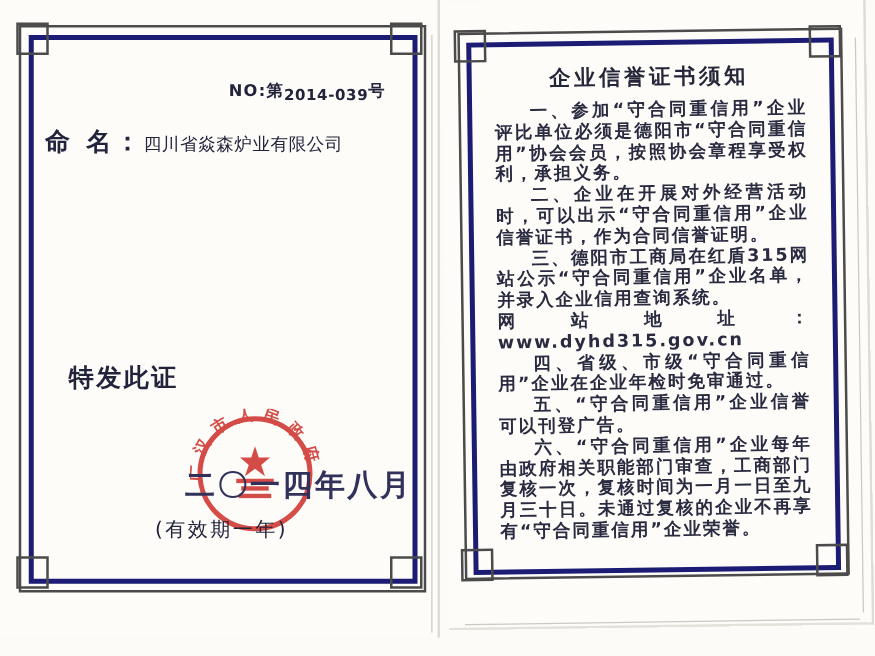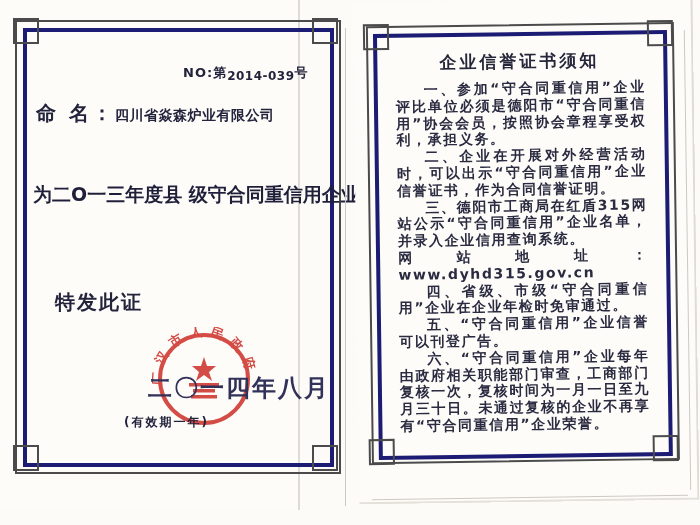--- a/index.html
+++ b/index.html
@@ -4,40 +4,40 @@
 <style>
   html,body{margin:0;padding:0;background:#e8e6e1;}
   .screen{
     position:relative;width:700px;height:525px;overflow:hidden;
     background:#fcfbf7;
     font-family:"DejaVu Sans","Liberation Sans",sans-serif;
     color:#26263f;
   }
   .page{position:absolute;background:#fdfcf9;}
   
-  .left-page{left:0;top:10;width:300px;height:510px;
+  .left-page{left:0;top:10;width:352px;height:510px;
     box-shadow:inset -2px 0 0 #dedbd4;}
   
   .right-page{left:356px;top:16;width:340px;height:502px;transform:rotate(-0.8deg);
     box-shadow:inset -2px 0 0 #dfdcd6, inset 0 -2px 0 #e4e1da;}
   .frame-thin{position:absolute;border:2px solid #4b4b4b;}
   .frame-blue{position:absolute;border:4px solid #1c1c74;}
   .corner-sq{position:absolute;width:22px;height:22px;border:2px solid #4b4b4b;background:transparent;}
   .abs{position:absolute;white-space:nowrap;}
   
   .cert-no{left:183px;top:64px;font-size:13px;font-weight:bold;color:#23233c;letter-spacing:1px;}
   .cert-no .num{font-size:12px;position:relative;top:3px;letter-spacing:0.5px;}
   .name-line{left:36px;top:100px;}
   .name-label{font-size:20px;font-weight:bold;letter-spacing:3px;color:#23233c;}
-  .company{font-size:14px;font-weight:bold;letter-spacing:0.5px;color:#23233c;margin-top:15px;}
+  .company{font-size:14px;font-weight:normal;letter-spacing:0.5px;color:#23233c;margin-top:15px;}
   .award-line{left:33px;top:182px;font-size:19px;font-weight:bold;color:#1f1f3a;letter-spacing:0px;}
   .issue-line{left:55px;top:289px;font-size:20px;font-weight:bold;letter-spacing:2px;color:#23233c;}
   .seal{left:152px;top:327px;width:104px;height:104px;}
   .date-line{left:148px;top:372px;font-size:24px;font-weight:bold;letter-spacing:2px;color:#31315a;z-index:3;}
-  .validity-line{left:124px;top:414px;font-size:12px;font-weight:bold;letter-spacing:2px;color:#23233c;}
+  .validity-line{left:124px;top:414px;font-size:16px;font-weight:normal;letter-spacing:2px;color:#23233c;}
   
   .notice-title{left:22px;top:50px;width:288px;text-align:center;
     font-size:17px;font-weight:bold;letter-spacing:3px;color:#26263a;}
   .notice-body{position:absolute;left:42px;top:80px;width:250px;
     font-size:14px;font-weight:bold;line-height:16.8px;letter-spacing:1.6px;
     color:#2a2a40;text-align:justify;}
   .notice-body p{margin:0;text-indent:2em;}
   .notice-body p.no-indent{text-indent:0;}
   
   .edge{position:absolute;background:#ccc9c2;}
@@ -60,21 +60,20 @@
     <div class="corner-sq" style="left:312px;top:445px;"></div>
 
     <div class="abs cert-no">
       <span>NO:第</span><span class="num">2014-039</span><span>号</span>
     </div>
 
     <div class="abs name-line">
       <span class="name-label">命 名：</span><span class="company">四川省焱森炉业有限公司</span>
     </div>
 
-    <div class="abs award-line">为二O一三年度县 级守合同重信用企业</div>
 
     <div class="abs issue-line">特发此证</div>
 
     <svg class="abs seal" viewBox="-52 -52 104 104">
       <g opacity="0.88">
         <circle cx="0" cy="0" r="44" fill="none" stroke="#cf342e" stroke-width="4"></circle>
         <defs>
           <path id="sealArc" d="M -38,20 A 43,43 0 1,1 38,20" fill="none"></path>
         </defs>
         <text font-size="13" font-weight="bold" fill="#cf342e" style="letter-spacing:7px;font-family:'DejaVu Sans',sans-serif;">

